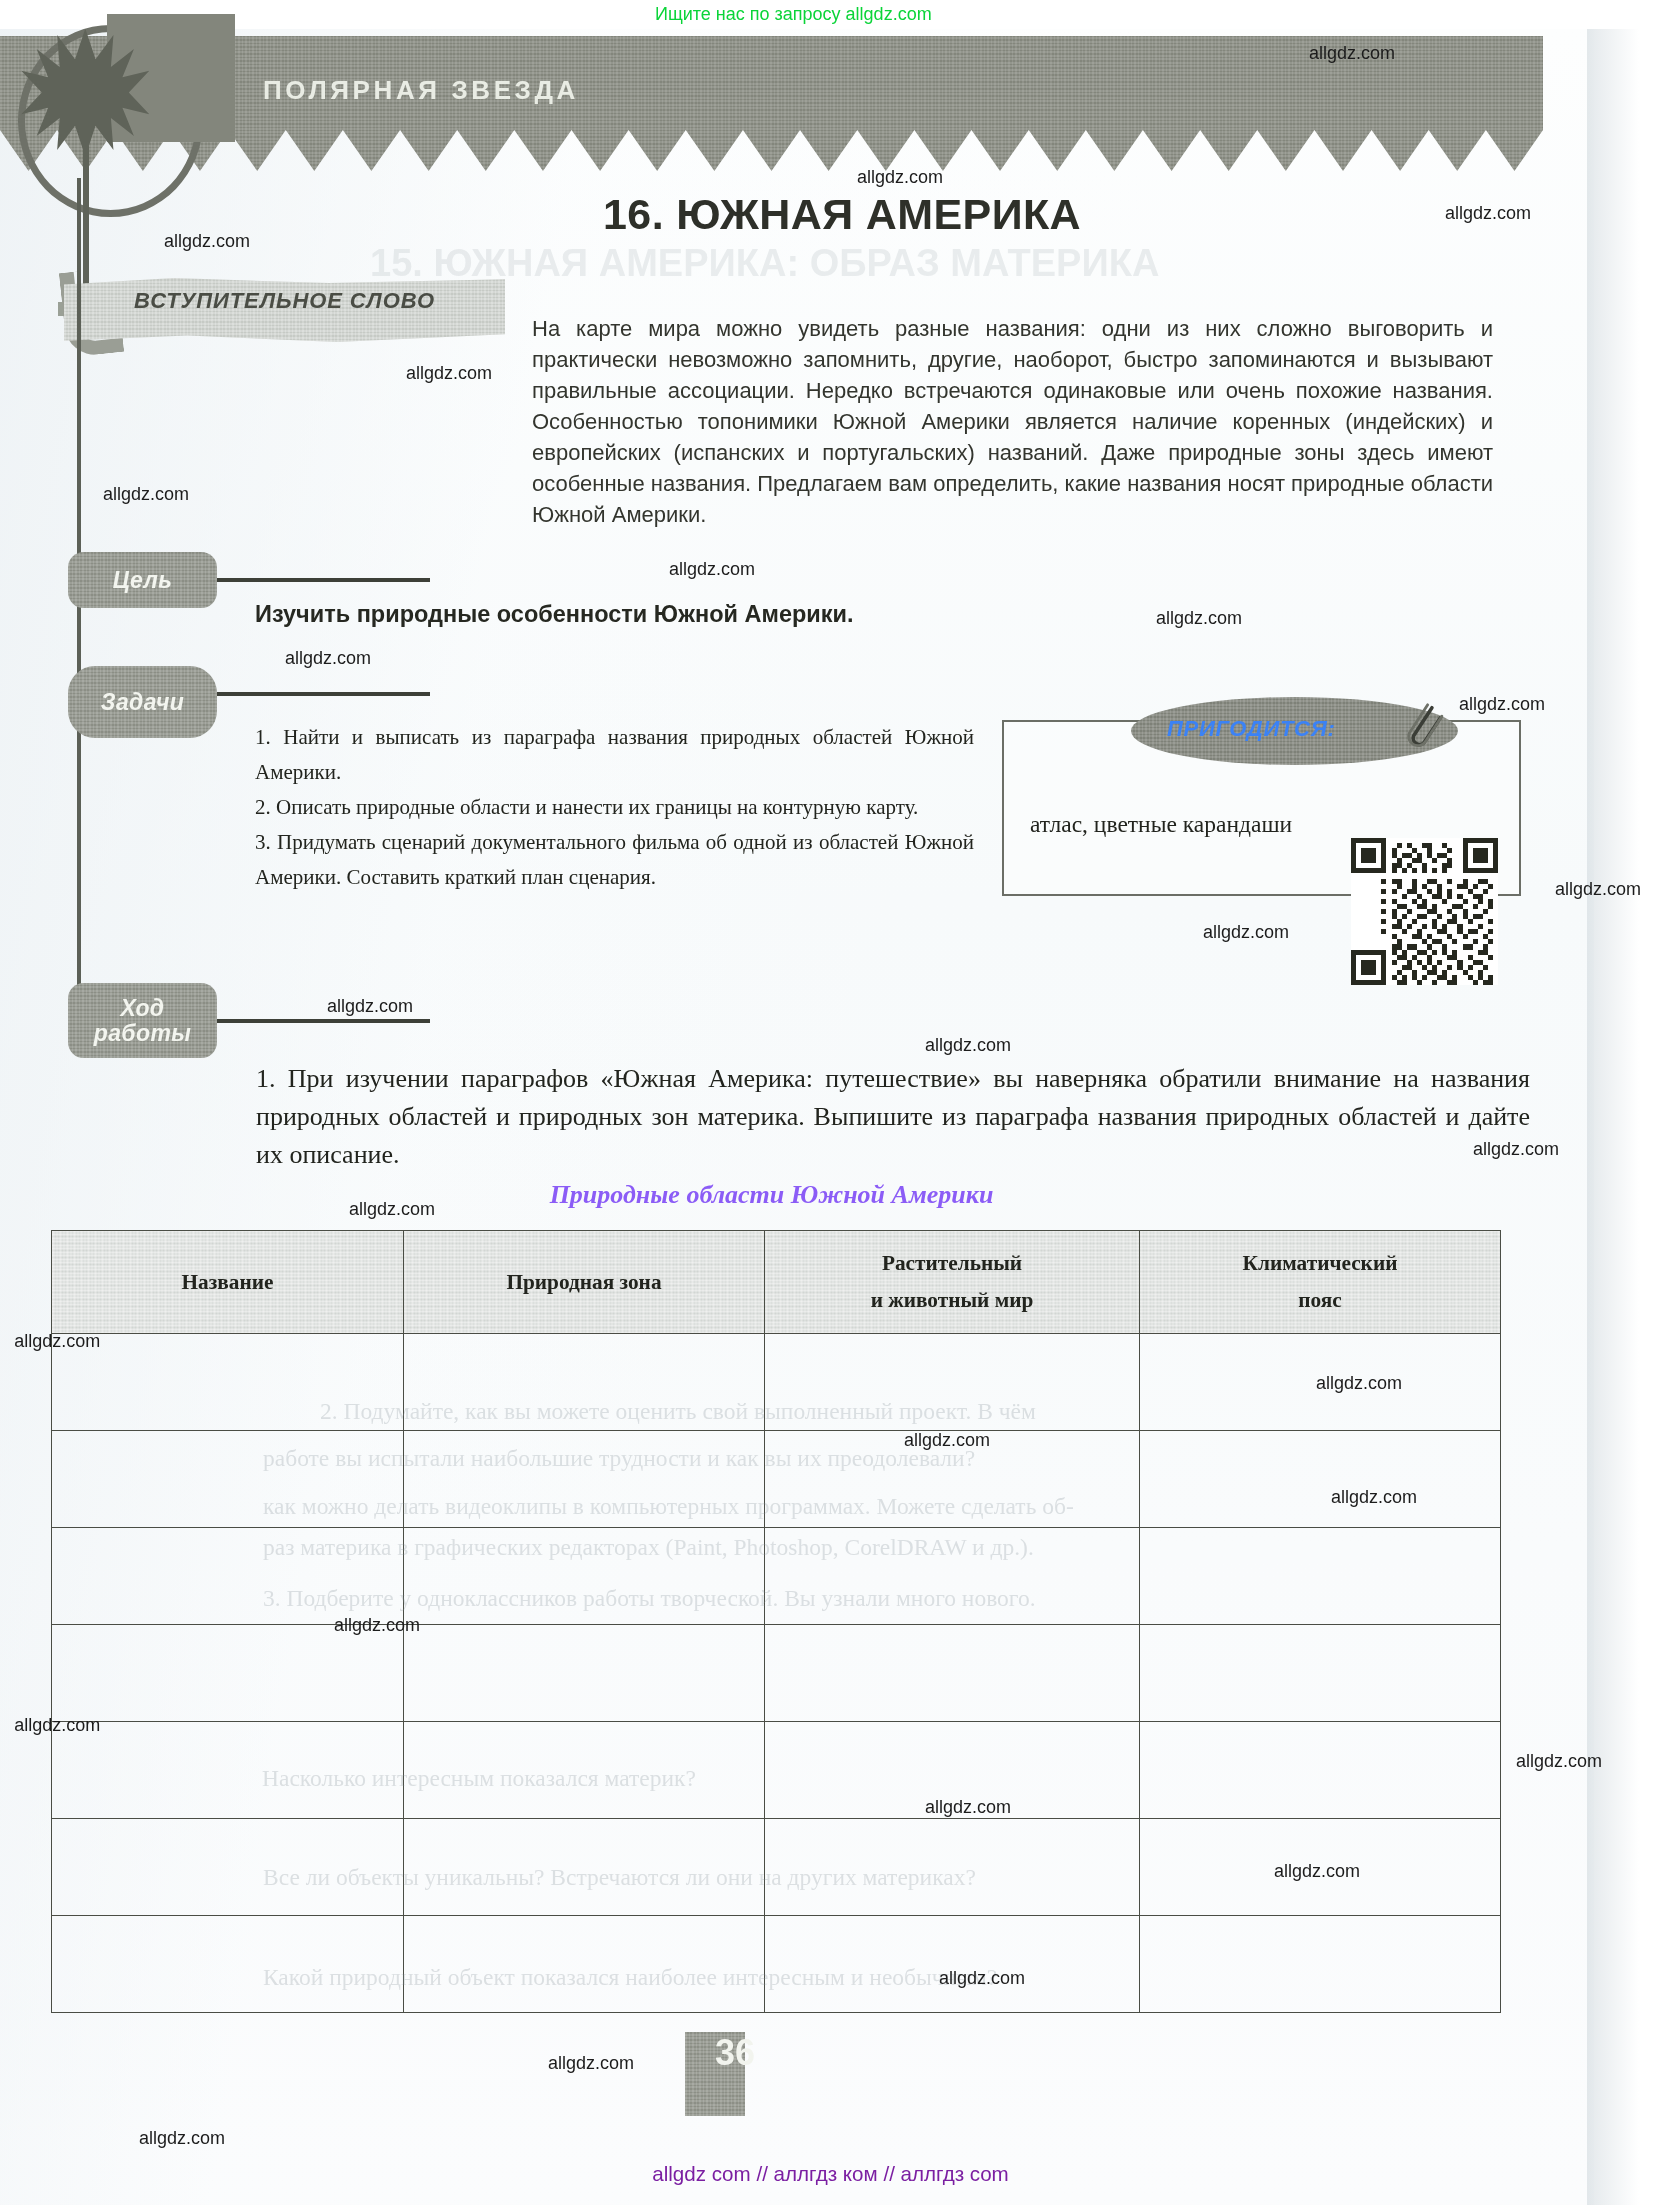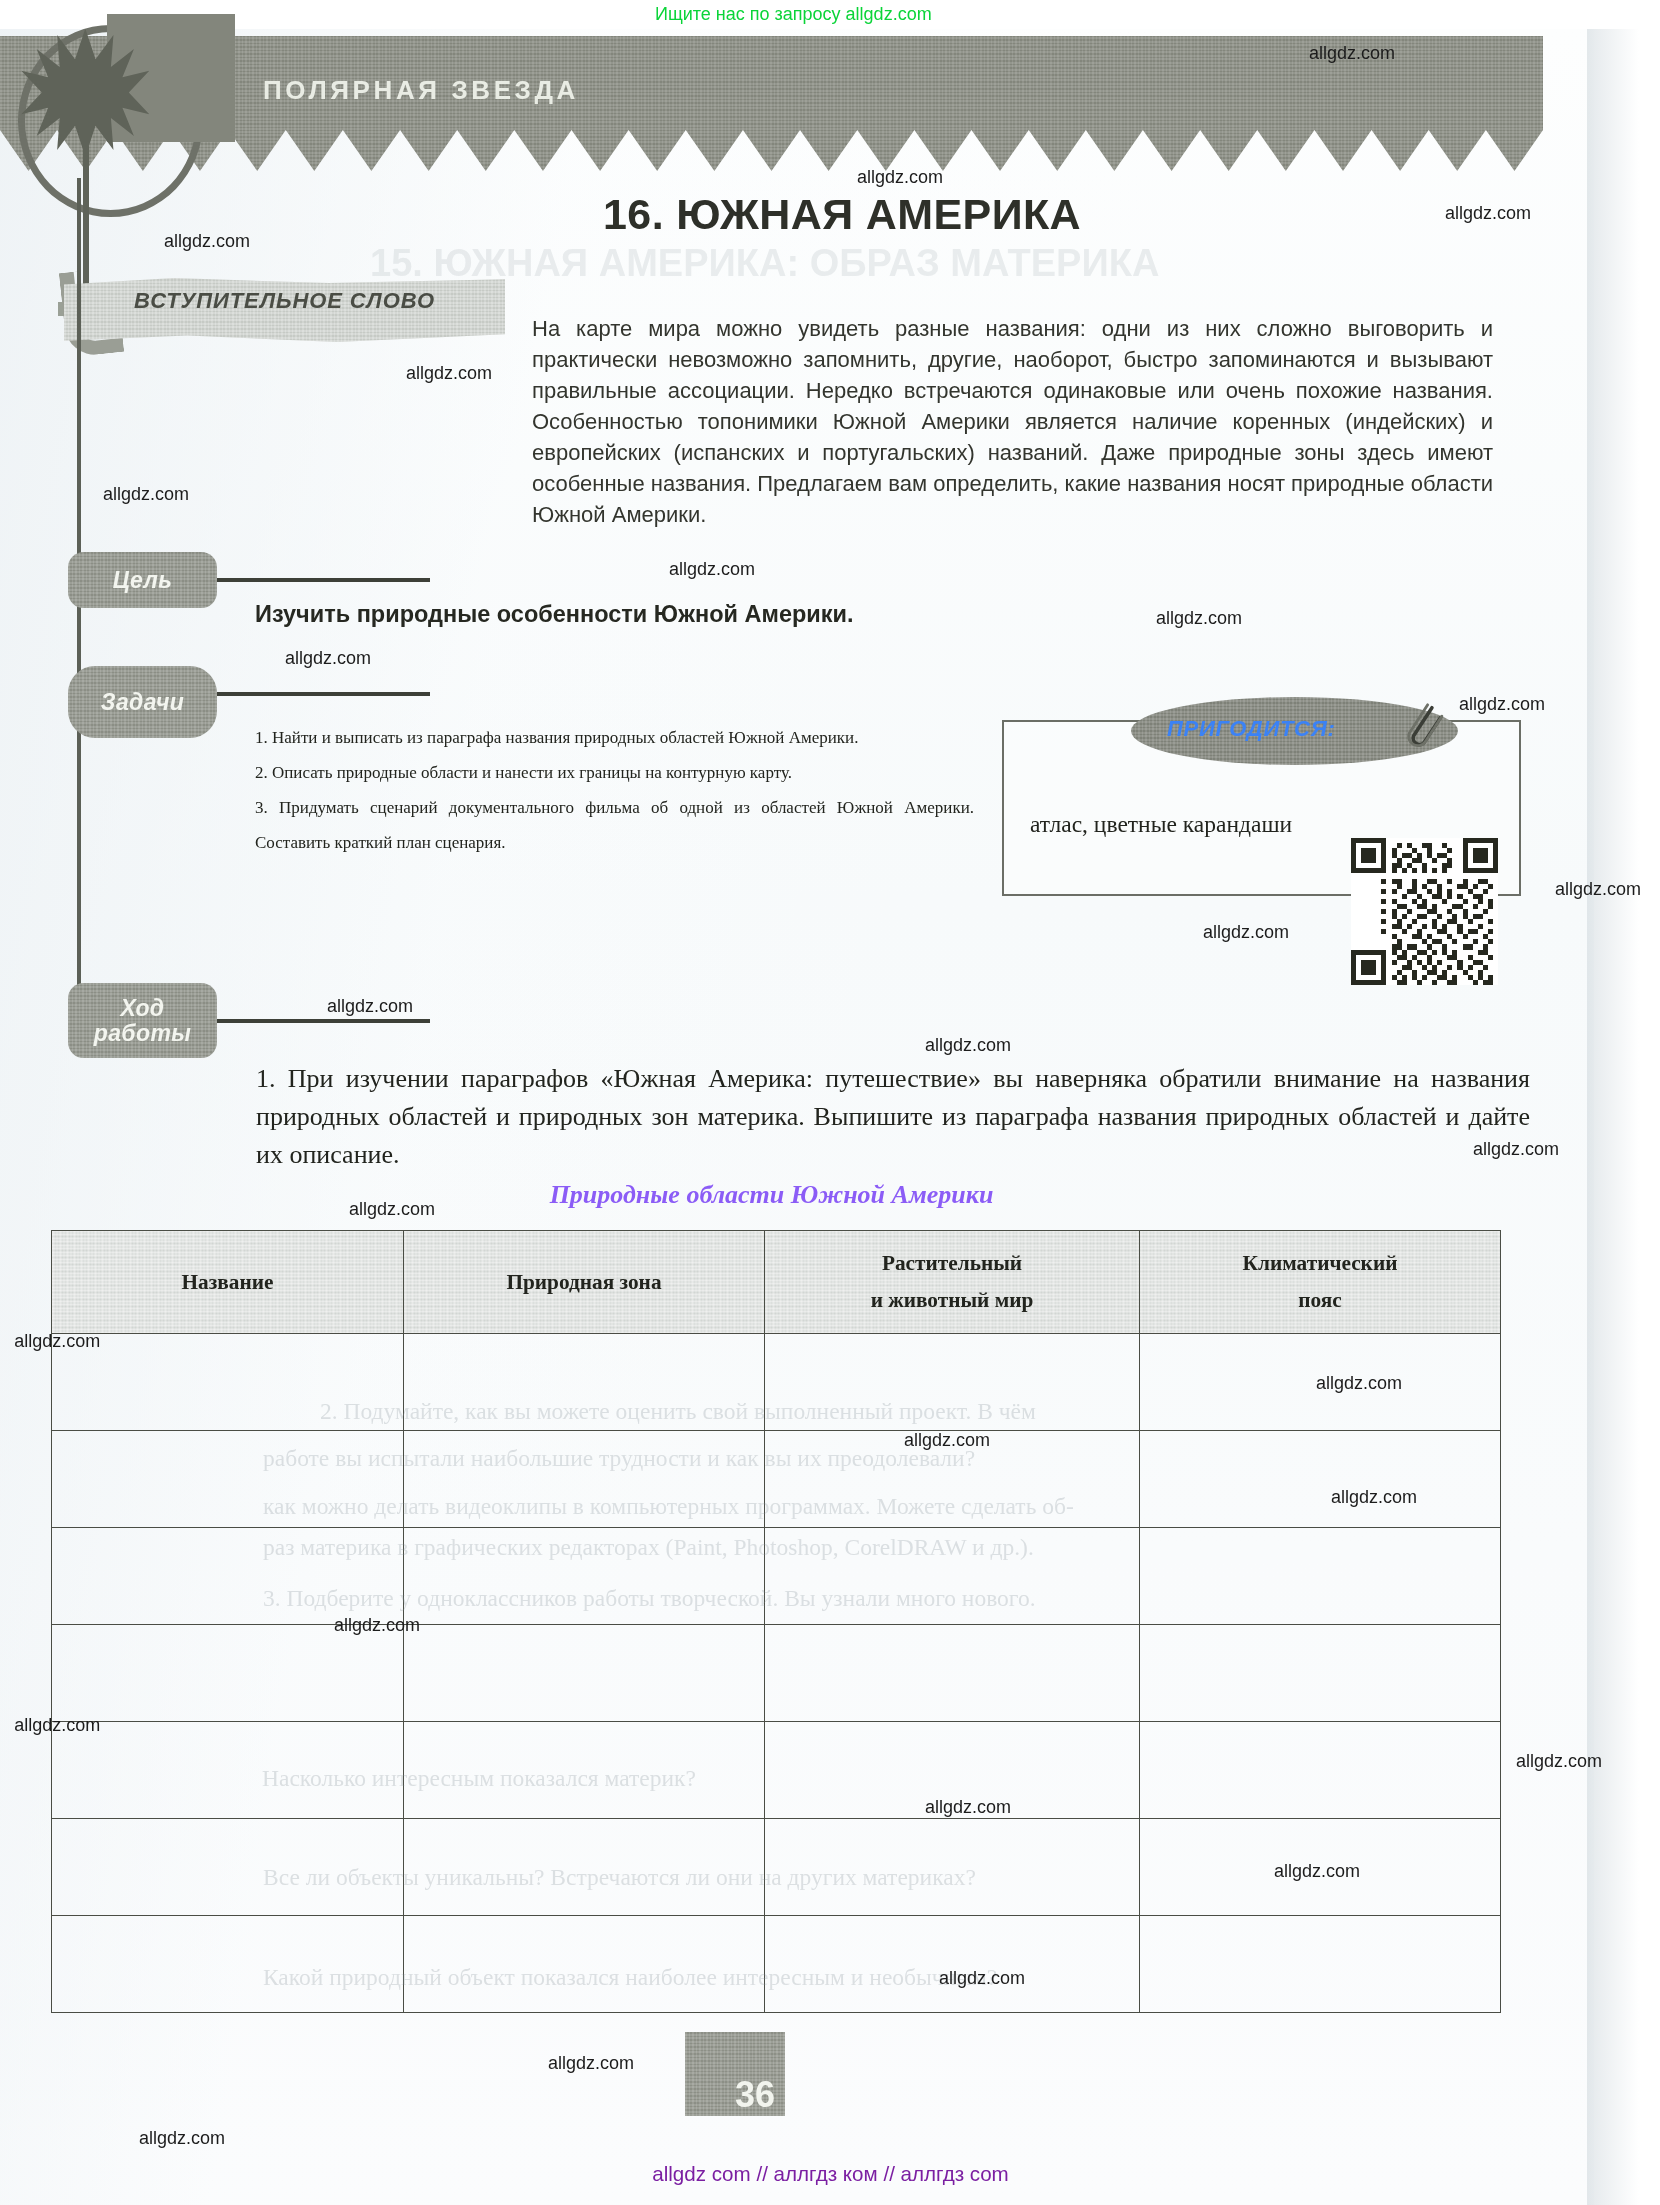--- a/index.html
+++ b/index.html
@@ -276,21 +276,21 @@
     font-family: "Liberation Sans", sans-serif;
     white-space: nowrap;
   }
 
   
   .tasks {
     position: absolute;
     left: 255px; top: 720px;
     width: 719px;
     font-family: "Liberation Serif", serif;
-    font-size: 17px;
+    font-size: 21px;
     line-height: 35px;
     color: #22241e;
     text-align: justify;
   }
   .tasks p { text-indent: 0; }
 
   
   .useful-box {
     position: absolute;
     left: 1002px; top: 720px;
@@ -395,26 +395,26 @@
   .tbl td { height: 97px; background: transparent; }
   .col1 { width: 352px; }
   .col2 { width: 361px; }
   .col3 { width: 375px; }
   .col4 { width: 361px; }
 
   
   .page-num-box {
     position: absolute;
     left: 685px; top: 2032px;
-    width: 100px; height: 84px;
+    width: 60px; height: 84px;
     background: #8c8f86;
     background-image:
       repeating-linear-gradient(0deg, rgba(255,255,255,0.14) 0 0.7px, rgba(0,0,0,0) 0.7px 1.4px),
       repeating-linear-gradient(90deg, rgba(255,255,255,0.12) 0 0.7px, rgba(0,0,0,0) 0.7px 1.4px);
-    display: flex; align-items: flex-end; justify-content: center; padding-left: 40px;
+    display: flex; align-items: flex-start; justify-content: center; padding-left: 40px;
   }
   .page-num-box span {
     font-size: 36px;
     font-weight: bold;
     color: #f2f4ee;
     font-family: "Liberation Sans", sans-serif;
   }
 
   
   .footer-wm {

